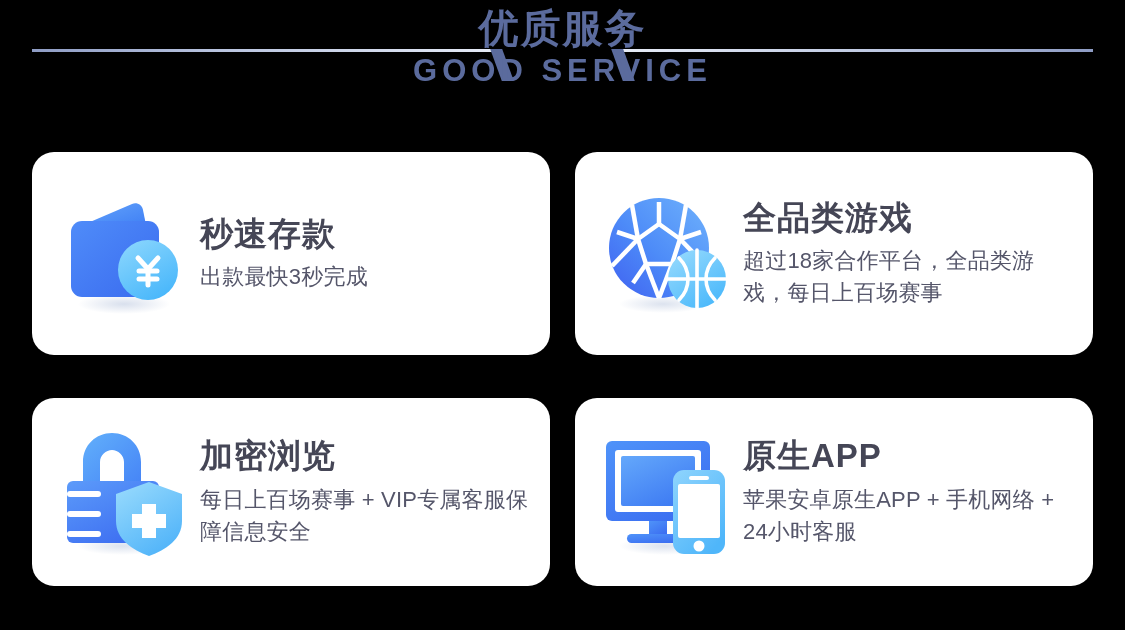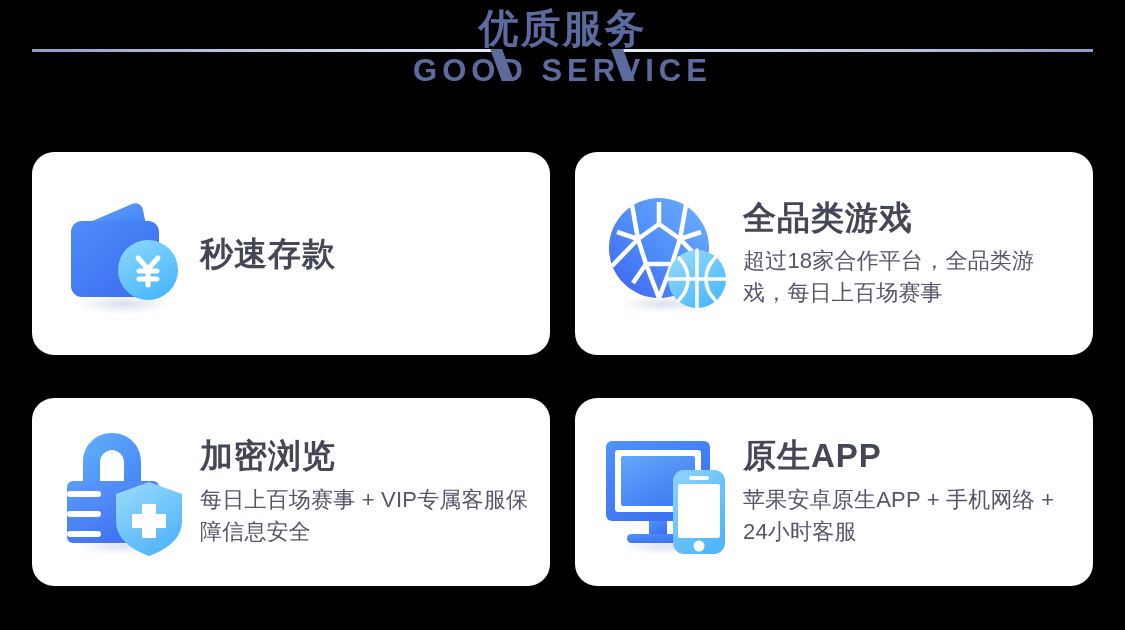--- a/index.html
+++ b/index.html
@@ -130,20 +130,21 @@
             <path d="M80 70 L90 81"></path>
             <path d="M100 70 L90 81"></path>
             <path d="M81 83 H99"></path>
             <path d="M81 91 H99"></path>
             <path d="M90 81 V97"></path>
           </g>
         </svg>
       </div>
       <div class="card-text">
         <div class="card-title">秒速存款</div>
+        <div class="card-desc">出款最快3秒完成</div>
       </div>
     </div>
 
     <div class="card">
       <div class="card-icon">
         <svg viewBox="0 0 132 132" xmlns="http://www.w3.org/2000/svg">
           <defs>
             <linearGradient id="ballGrad" x1="1" y1="0" x2="0" y2="1">
               <stop offset="0%" stop-color="#6fb2fc"></stop>
               <stop offset="55%" stop-color="#4d8bf8"></stop>

